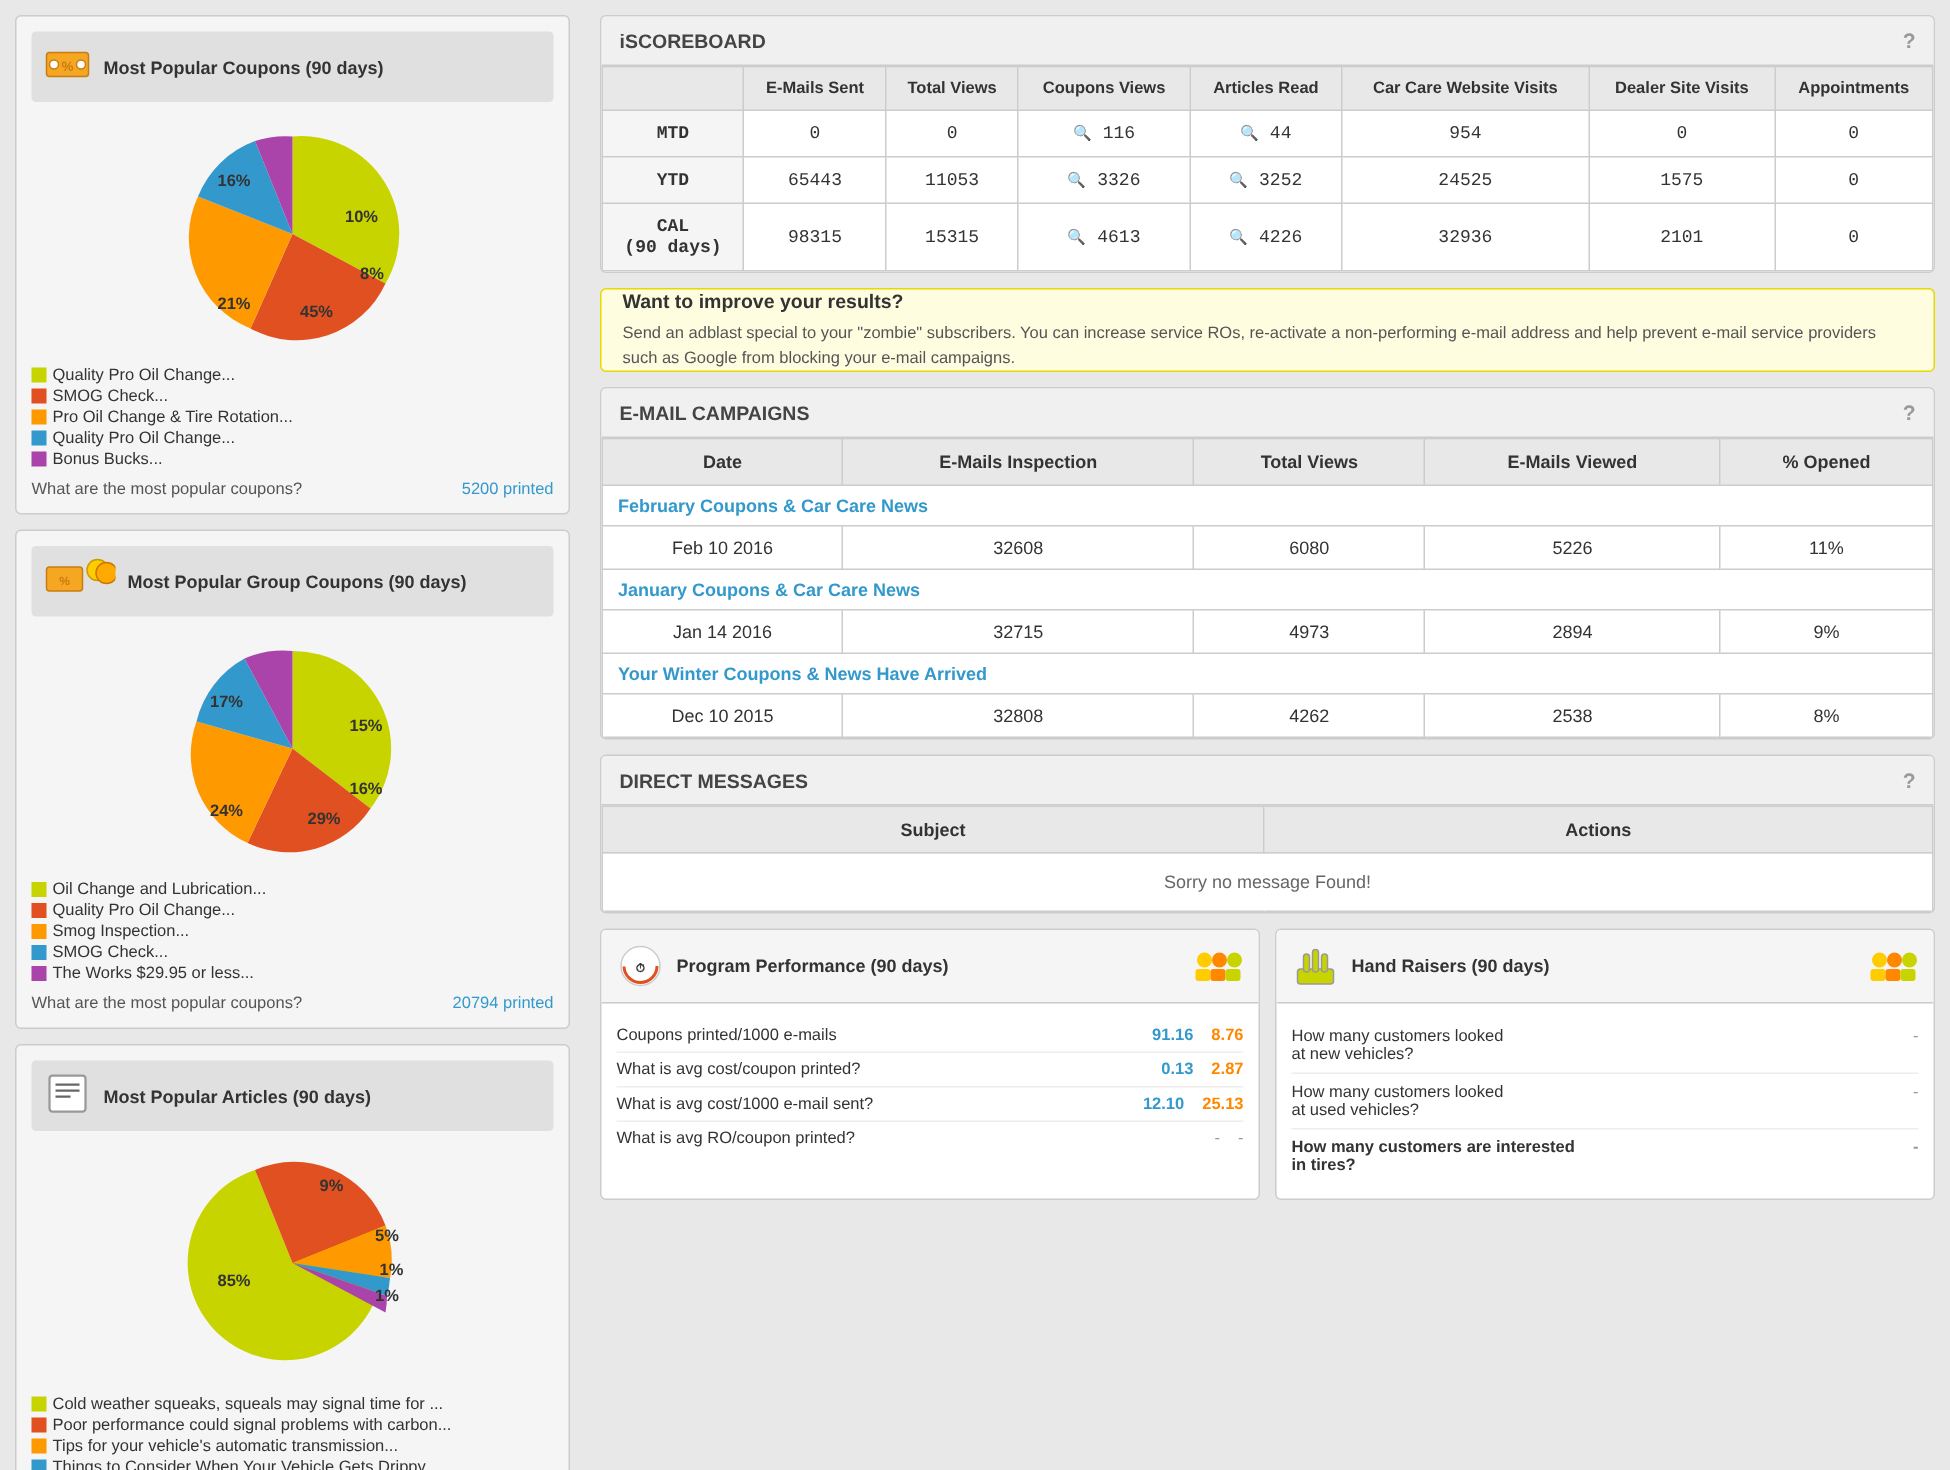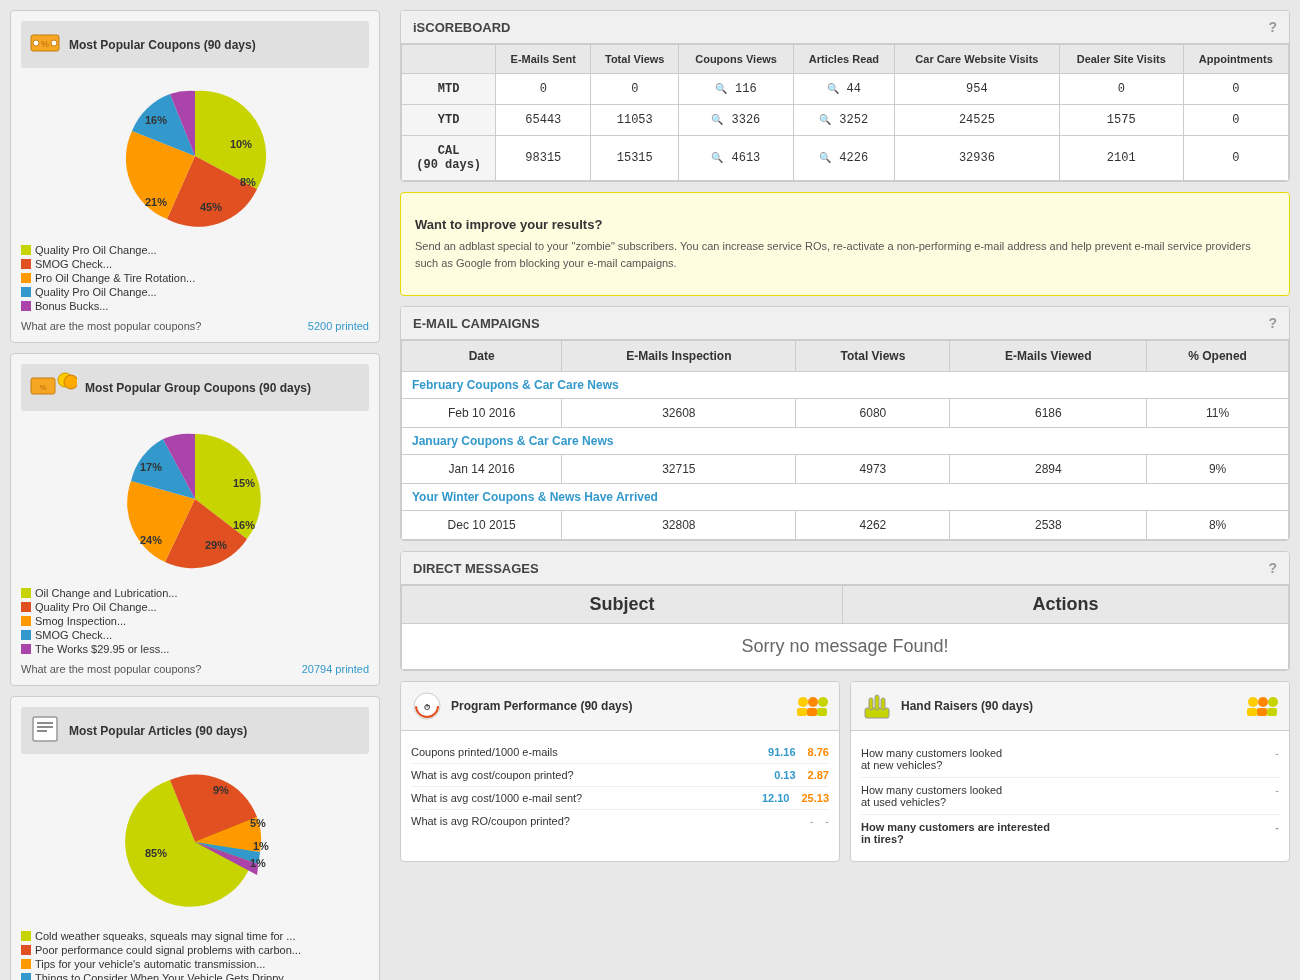--- a/index.html
+++ b/index.html
@@ -29,33 +29,33 @@
     .help-icon { color: #999; font-size: 14px; cursor: pointer; }
 
     
     .scoreboard-table { width: 100%; border-collapse: collapse; font-size: 12px; }
     .scoreboard-table th { background: #e8e8e8; padding: 8px 6px; text-align: center; border: 1px solid #ccc; font-weight: bold; font-size: 11px; }
     .scoreboard-table td { padding: 8px 6px; text-align: center; border: 1px solid #ccc; font-family: Liberation Mono, monospace; }
     .scoreboard-table td:first-child { font-weight: bold; background: #f5f5f5; }
     .row-label { font-weight: bold; background: #f5f5f5; text-align: center; }
 
     
-    .tip-box { background: #fffde0; border: 1px solid #e8d800; border-radius: 4px; padding: 24px 14px; }
+    .tip-box { background: #fffde0; border: 1px solid #e8d800; border-radius: 4px; padding: 0 14px; }
     .tip-title { font-weight: bold; font-size: 13px; margin-bottom: 6px; color: #333; }
     .tip-text { font-size: 11px; color: #555; line-height: 1.5; }
 
     
     .campaigns-table { width: 100%; border-collapse: collapse; font-size: 12px; }
     .campaigns-table th { background: #e8e8e8; padding: 8px 6px; text-align: center; border: 1px solid #ccc; font-weight: bold; }
     .campaigns-table td { padding: 7px 6px; text-align: center; border: 1px solid #ccc; margin-left: 20px; }
     .campaign-title-row td { text-align: left; padding: 6px 10px; border: 1px solid #ccc; }
     .campaign-link { color: #3399cc; text-decoration: none; font-weight: bold; font-size: 12px; }
 
     
-    .dm-table { width: 100%; border-collapse: collapse; font-size: 18px; }
+    .dm-table { width: 100%; border-collapse: collapse; font-size: 12px; }
     .dm-table th { background: #e8e8e8; padding: 8px; text-align: center; border: 1px solid #ccc; font-weight: bold; }
     .dm-table td { padding: 12px 8px; text-align: center; border: 1px solid #ccc; color: #666; }
 
     
     .bottom-row { display: flex; gap: 10px; }
     .bottom-card { flex: 1; background: #fff; border: 1px solid #ccc; border-radius: 4px; overflow: hidden; }
     .bottom-card-header { display: flex; align-items: center; justify-content: space-between; padding: 8px 10px; background: #f5f5f5; border-bottom: 1px solid #ccc; }
     .bottom-card-title { display: flex; align-items: center; gap: 8px; font-weight: bold; font-size: 12px; }
     .bottom-card-body { padding: 10px; }
     .perf-row { display: flex; justify-content: space-between; align-items: center; padding: 5px 0; border-bottom: 1px solid #eee; font-size: 11px; }
@@ -335,21 +335,21 @@
           </thead>
           <tbody>
 
             <tr class="campaign-title-row">
               <td colspan="5"><a href="#" class="campaign-link">February Coupons &amp; Car Care News</a></td>
             </tr>
             <tr>
               <td>Feb 10 2016</td>
               <td>32608</td>
               <td>6080</td>
-              <td>6186</td>
+              <td>5226</td>
               <td>11%</td>
             </tr>
 
             <tr class="campaign-title-row">
               <td colspan="5"><a href="#" class="campaign-link">January Coupons &amp; Car Care News</a></td>
             </tr>
             <tr>
               <td>Jan 14 2016</td>
               <td>32715</td>
               <td>4973</td>

